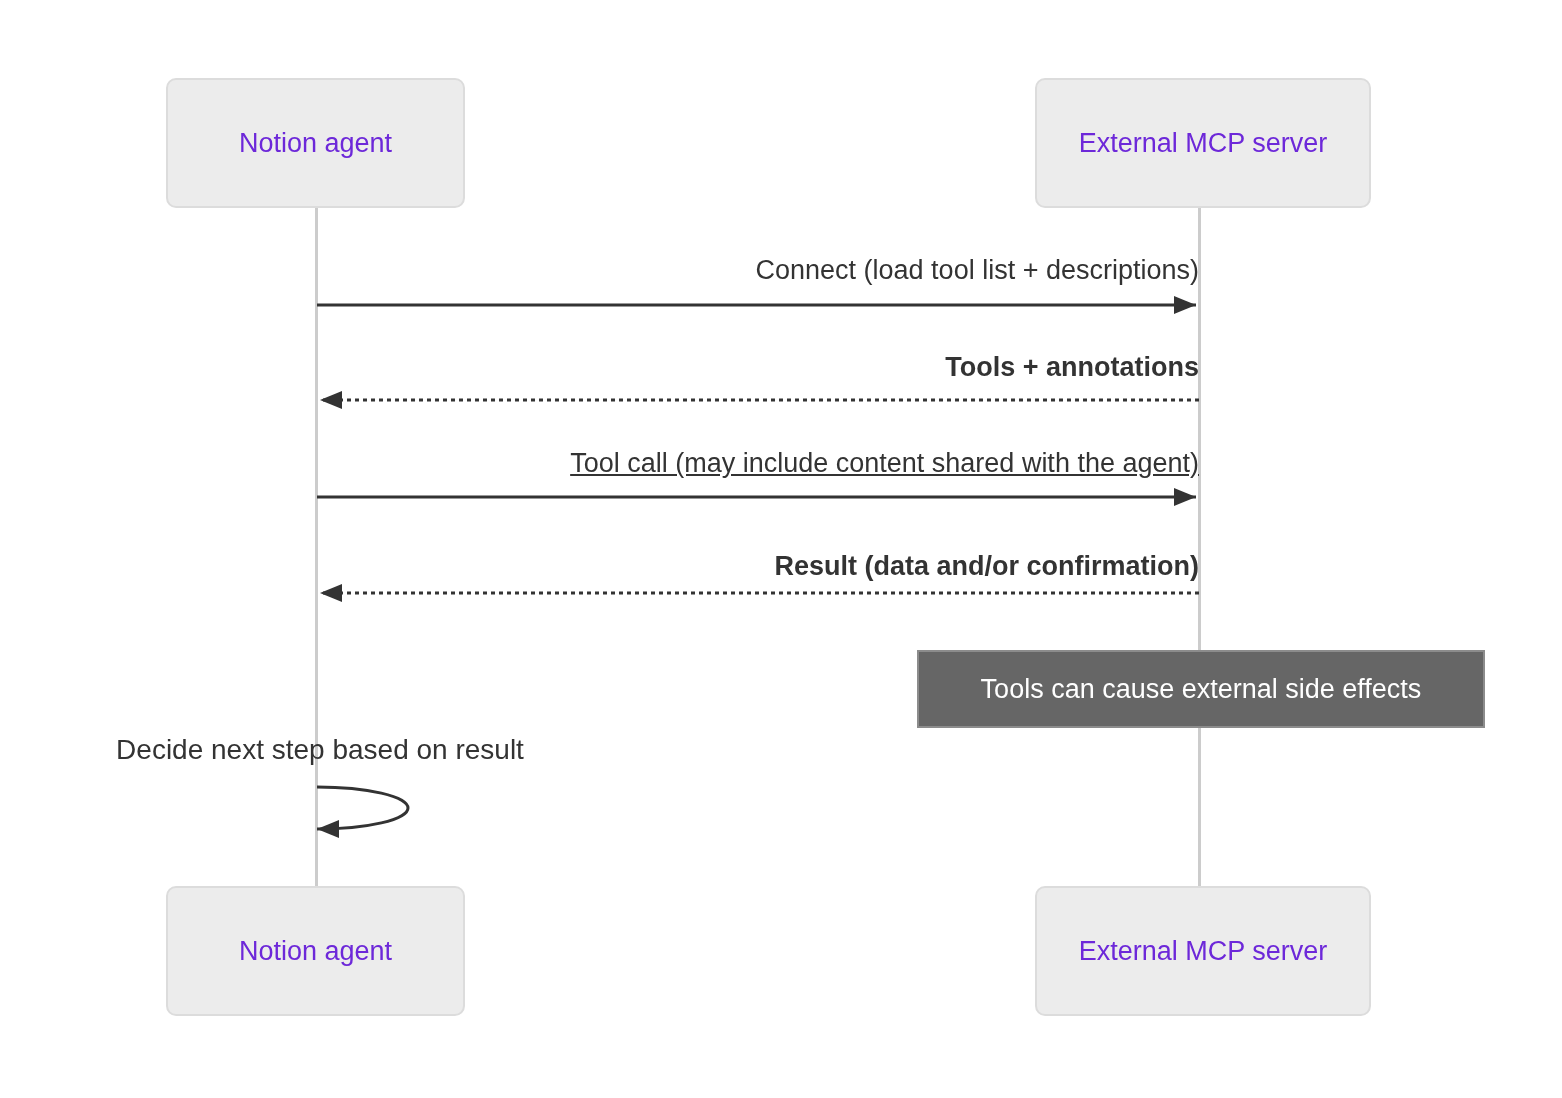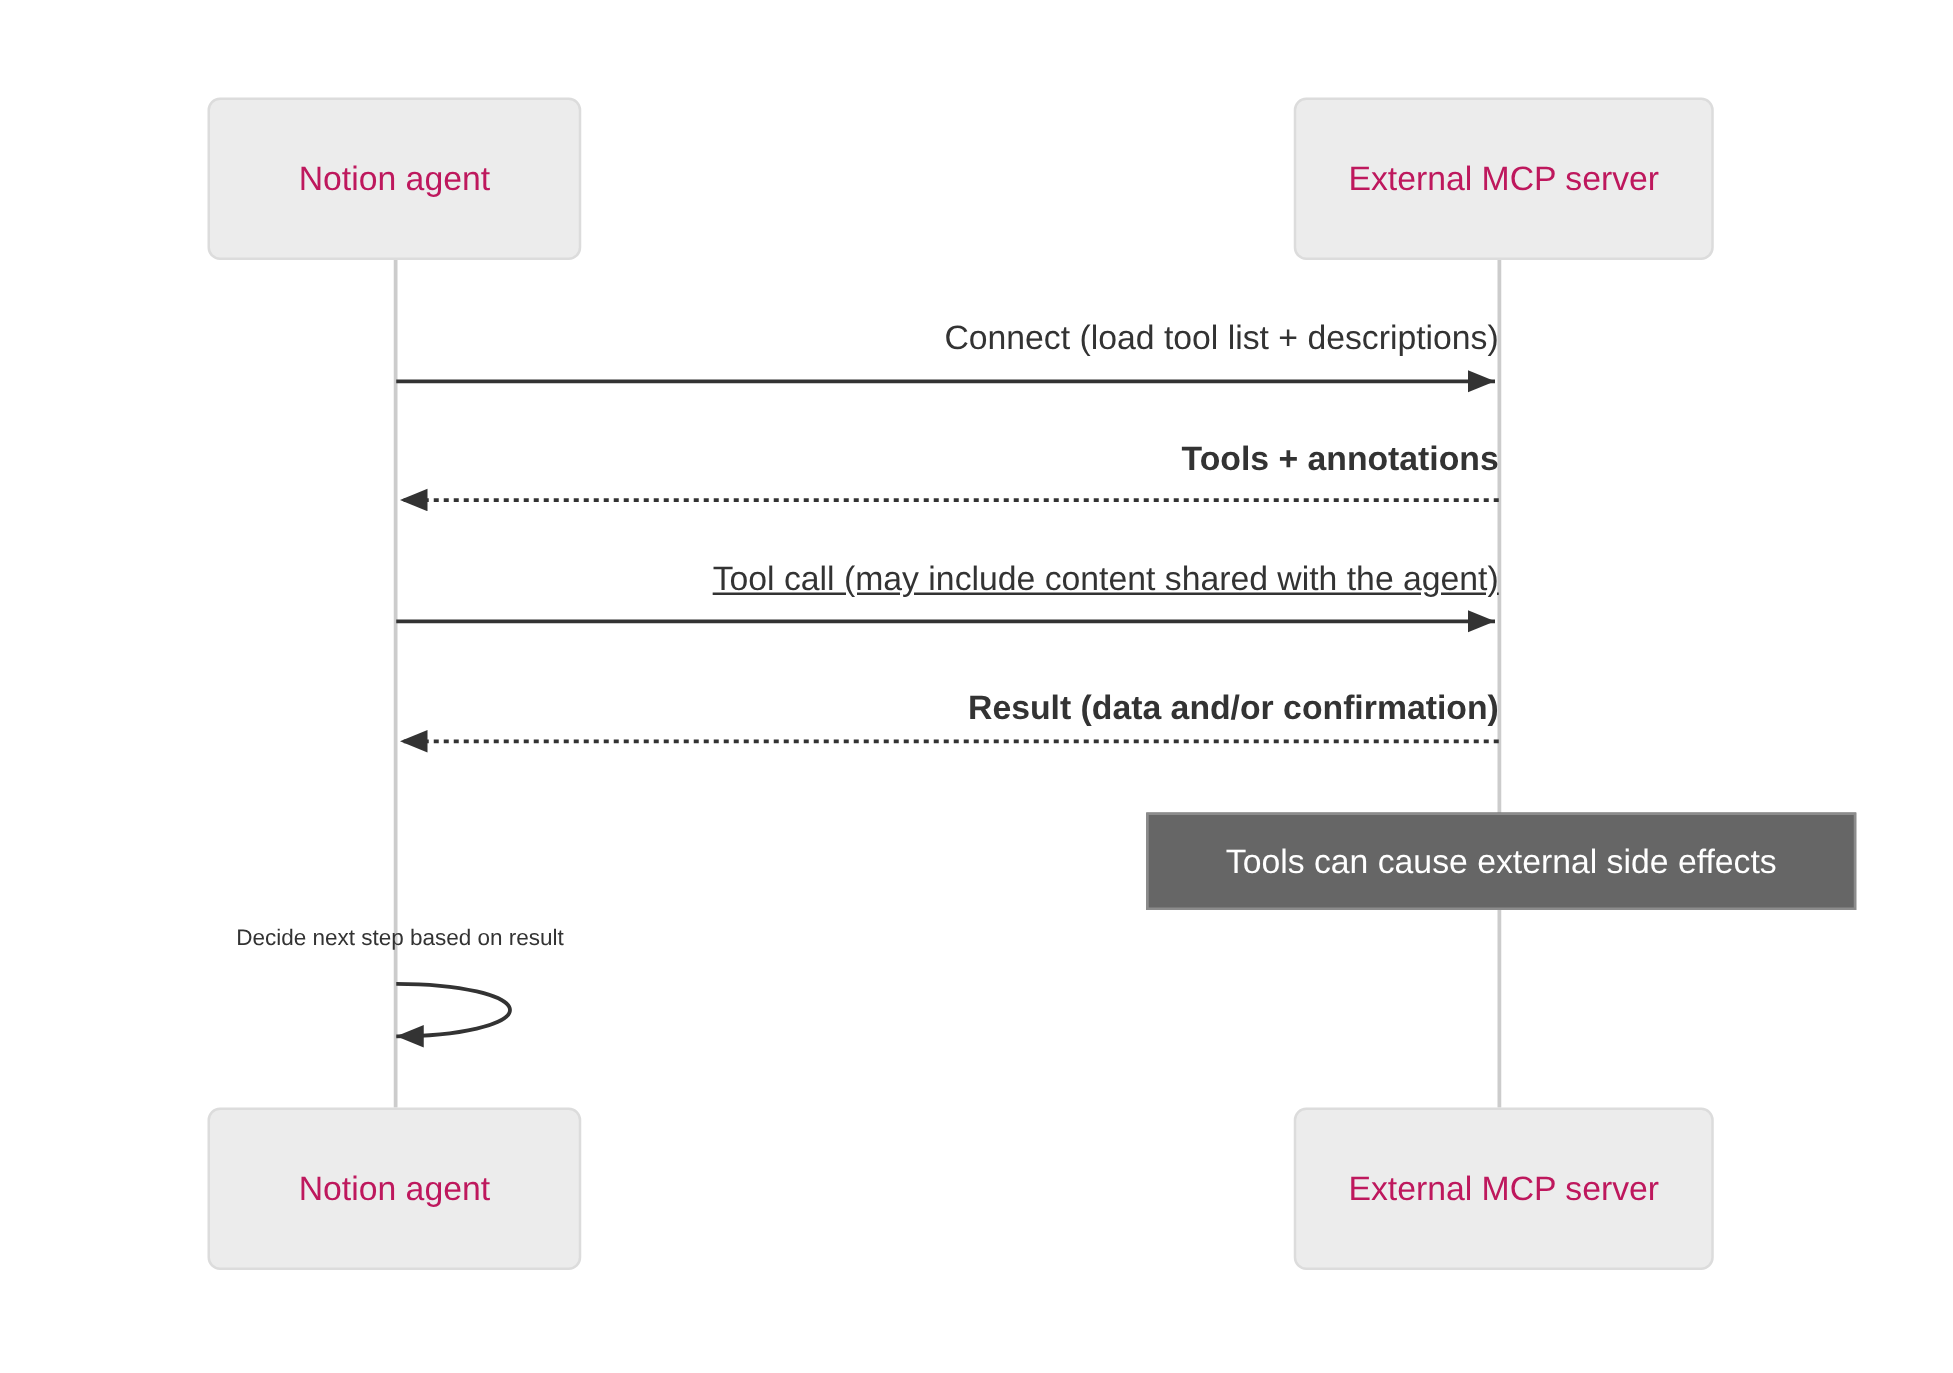--- a/index.html
+++ b/index.html
@@ -24,21 +24,21 @@
   .actor-box {
     position: absolute;
     box-sizing: border-box;
     background: #ececec;
     border: 2px solid #dcdcdc;
     border-radius: 10px;
     display: flex;
     align-items: center;
     justify-content: center;
     font-size: 27px;
-    color: #be185d;
+    color: #6d28d9;
     white-space: nowrap;
   }
   .actor-top-left    { left: 166px; top: 78px;  width: 299px; height: 130px; }
   .actor-top-right   { left: 1035px; top: 78px; width: 336px; height: 130px; }
   .actor-bottom-left { left: 166px; top: 886px; width: 299px; height: 130px; }
   .actor-bottom-right{ left: 1035px; top: 886px; width: 336px; height: 130px; }
 
   .msg-label {
     position: absolute;
     left: 317px;
@@ -53,21 +53,21 @@
   .msg-label-2 { top: 351px; font-weight: bold; }
   .msg-label-3 { top: 447px; text-decoration: underline; }
   .msg-label-4 { top: 550px; font-weight: bold; }
 
   .self-msg-label {
     position: absolute;
     left: 60px;
     top: 734px;
     width: 520px;
     text-align: center;
-    font-size: 18px;
+    font-size: 28px;
     line-height: 32px;
     color: #333333;
     white-space: nowrap;
   }
 
   .note-box {
     position: absolute;
     box-sizing: border-box;
     left: 917px;
     top: 614px;

